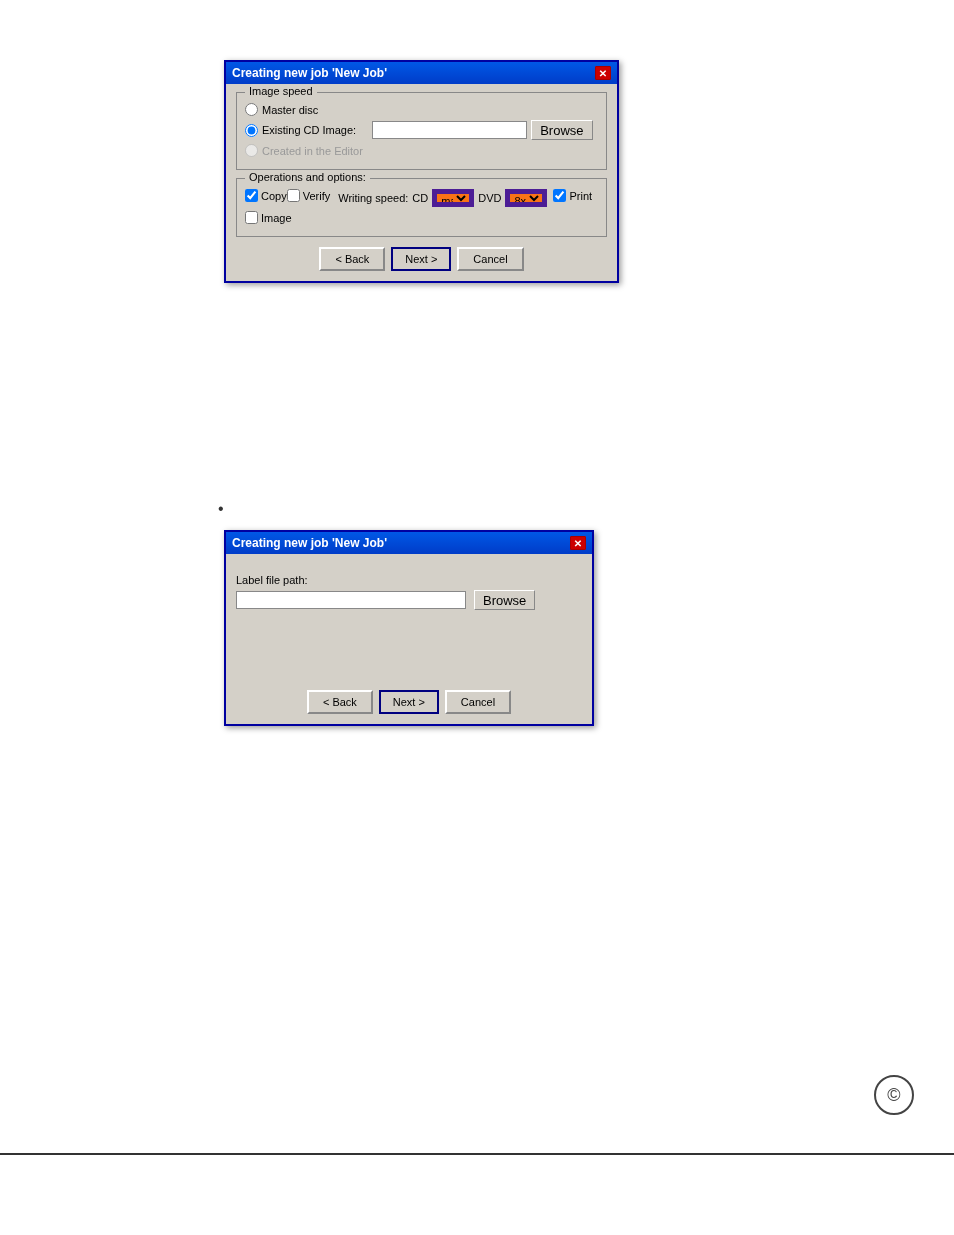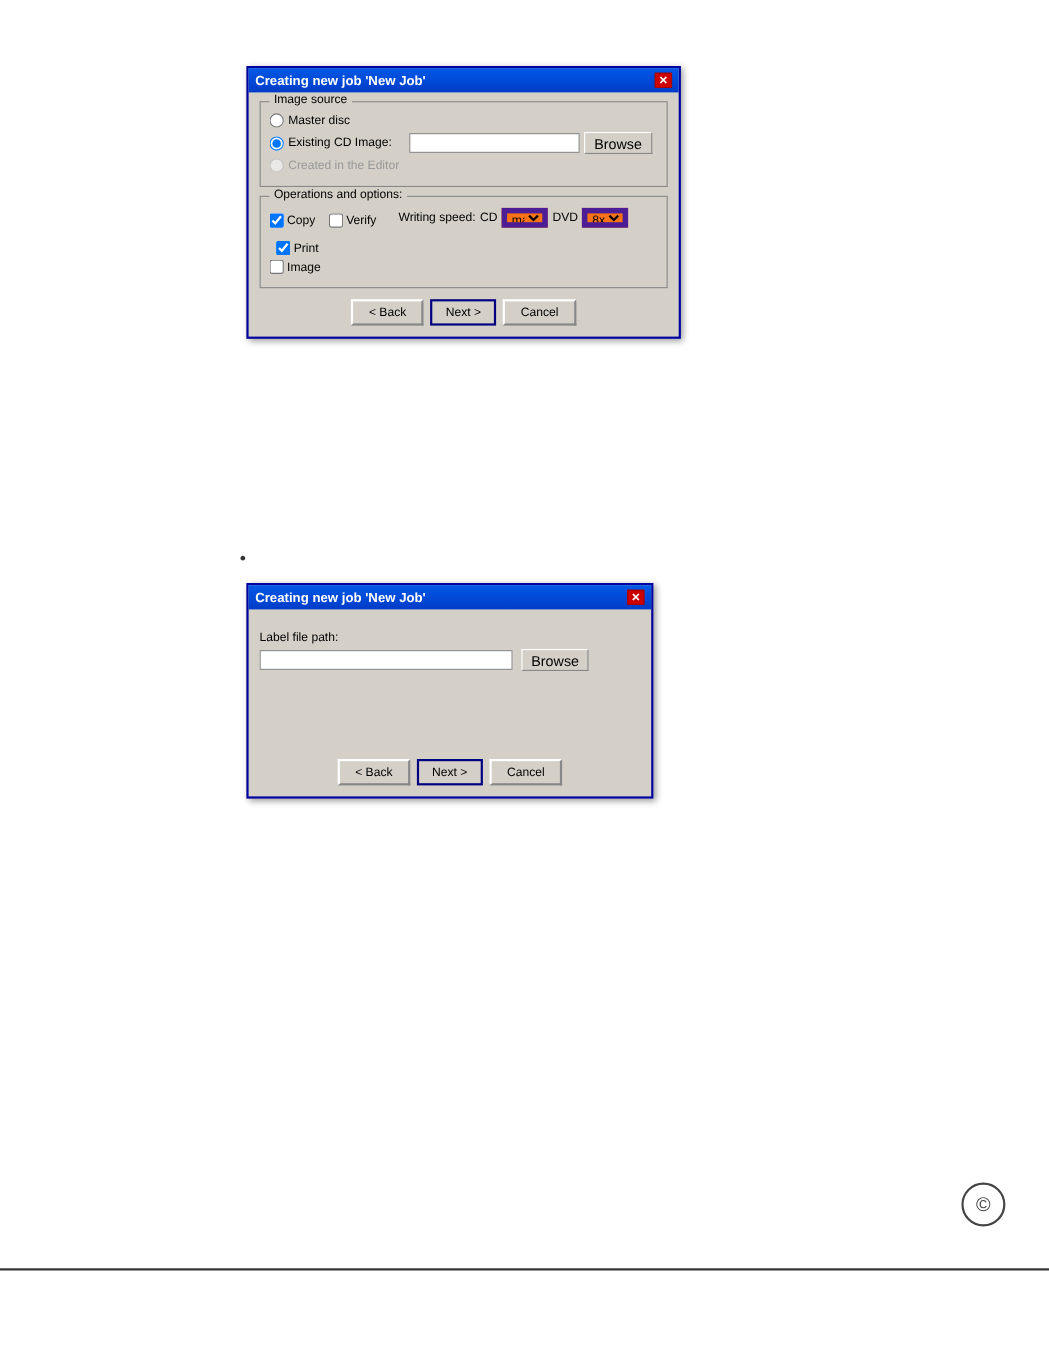--- a/index.html
+++ b/index.html
@@ -117,23 +117,23 @@
       border-left-color: #fff;
       font-size: 13px;
       padding: 1px 8px;
       cursor: pointer;
       height: 20px;
     }
 
     
     .ops-row {
       display: flex;
-      align-items: flex-end;
+      align-items: flex-start;
       flex-wrap: wrap;
-      gap: 12px;
+      gap: 0;
       margin-bottom: 4px;
     }
 
     .checkbox-label {
       display: flex;
       align-items: center;
       gap: 3px;
       font-size: 11px;
     }
 
@@ -227,21 +227,21 @@
 <div class="dialog" style="left: 224px; top: 60px; width: 395px;">
 
   <div class="dialog-titlebar">
     <span>Creating new job 'New Job'</span>
     <div class="title-close-btn">✕</div>
   </div>
 
   <div class="dialog-body">
 
     <div class="group-box">
-      <span class="group-box-label">Image source</span>
+      <span class="group-box-label">Image speed</span>
       <div class="group-box-content">
 
         <div class="radio-row">
           <input type="radio" name="image_source" id="master_disc" style="">
           <label for="master_disc">Master disc</label>
         </div>
 
         <div class="radio-row">
           <input type="radio" name="image_source" id="existing_cd" checked="" style="">
           <label for="existing_cd">Existing CD Image:</label>

